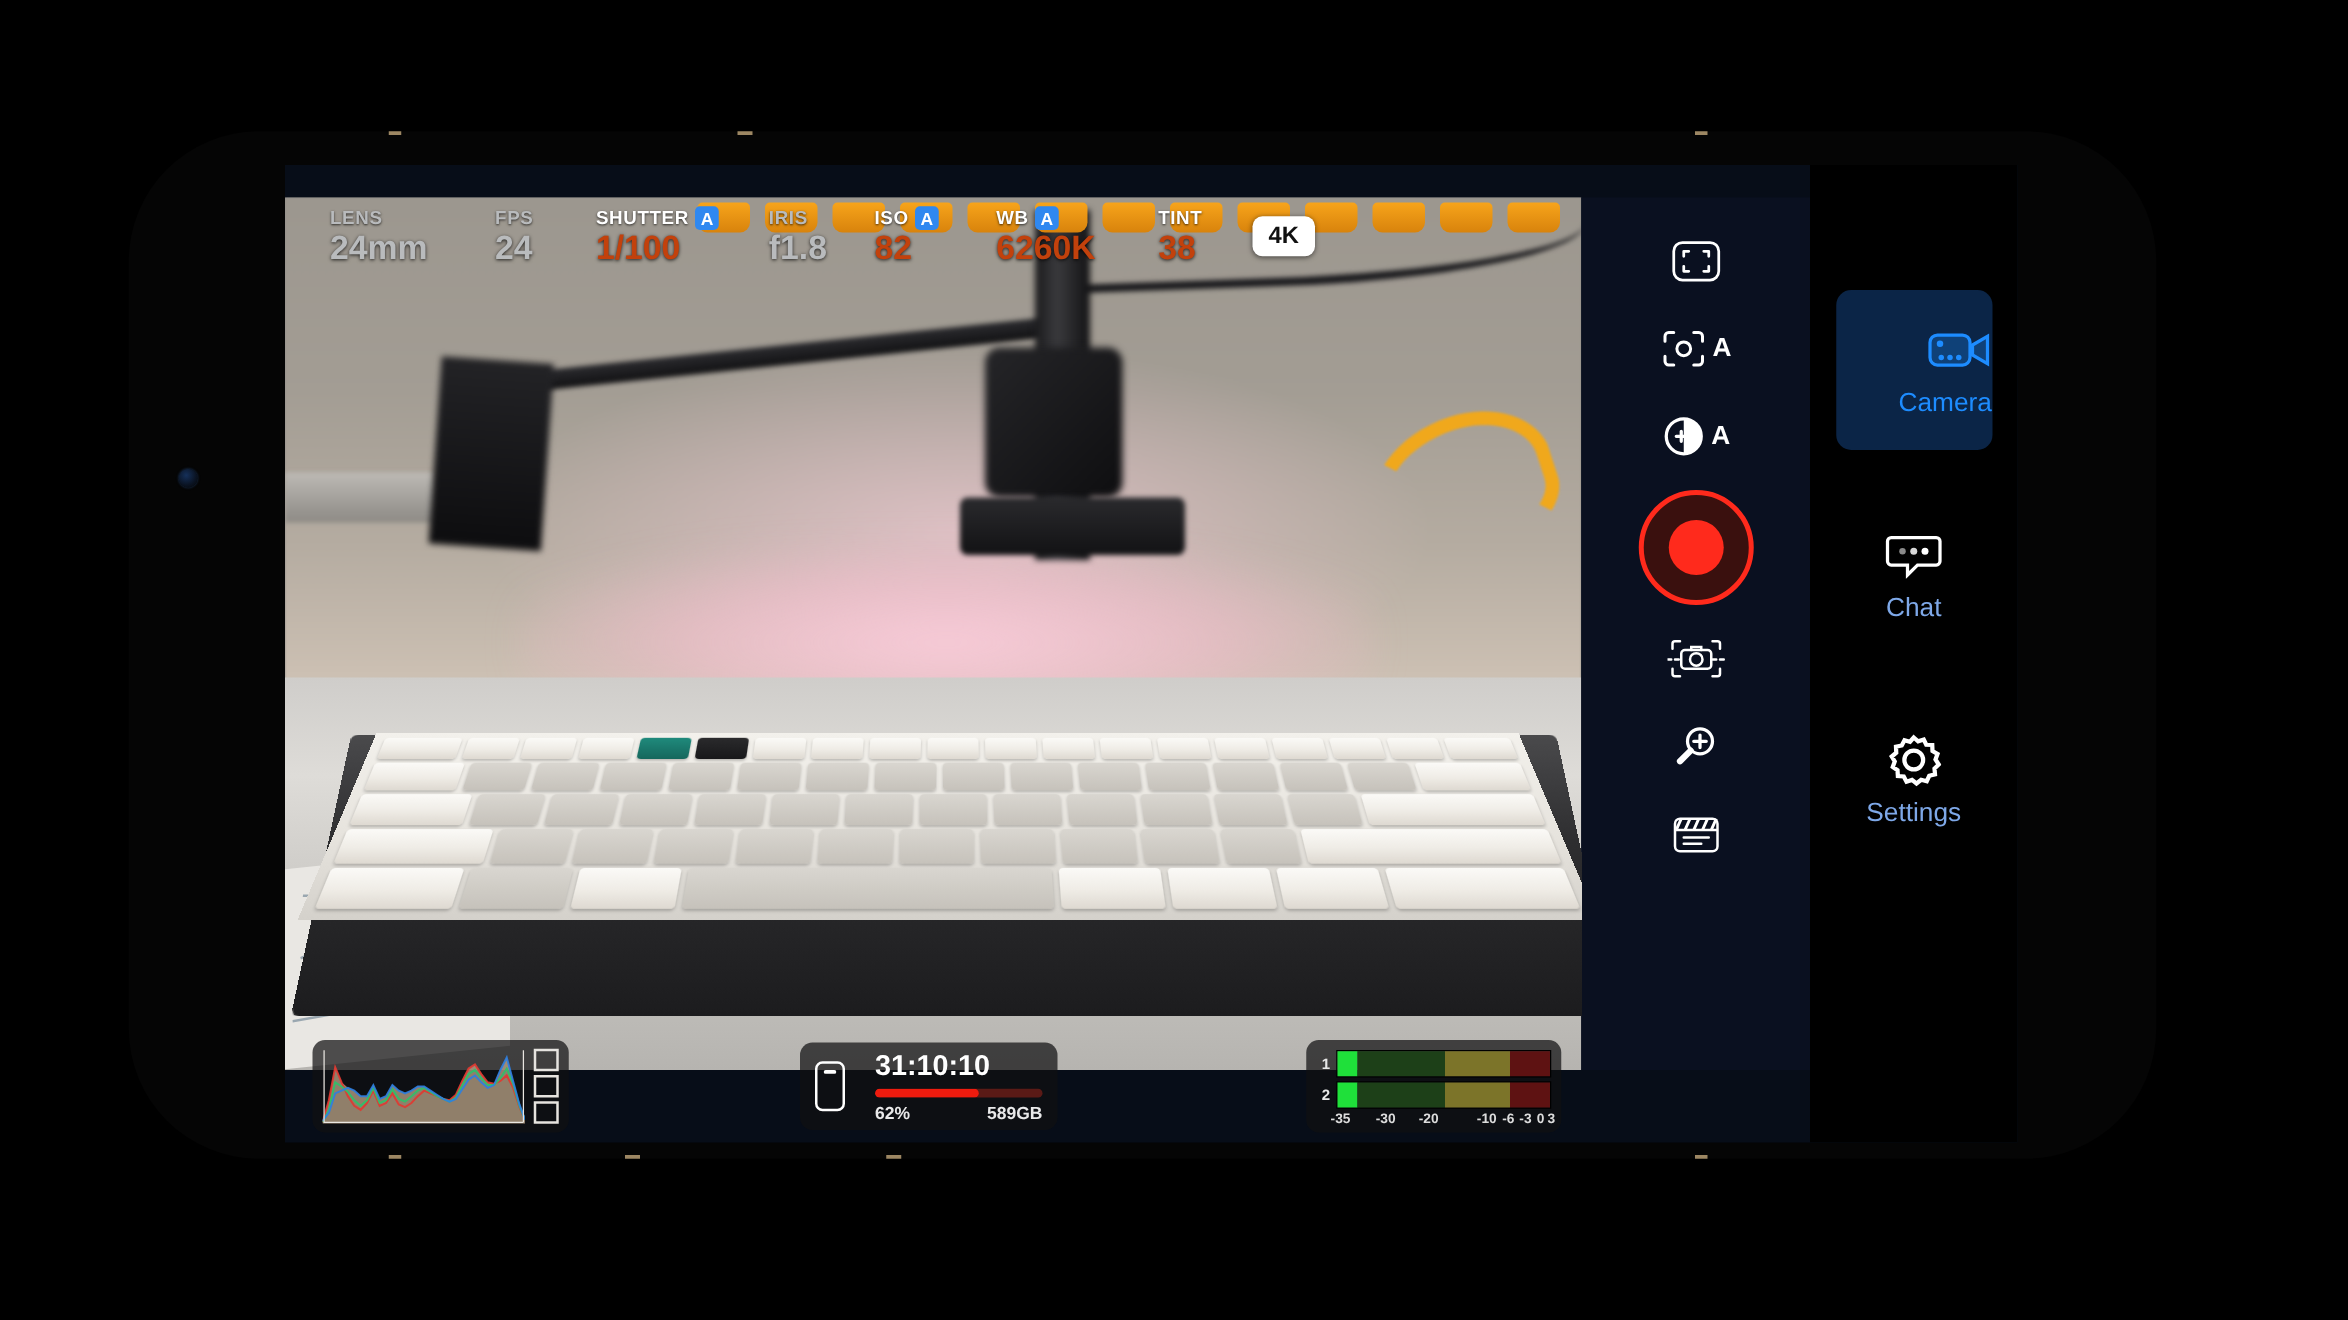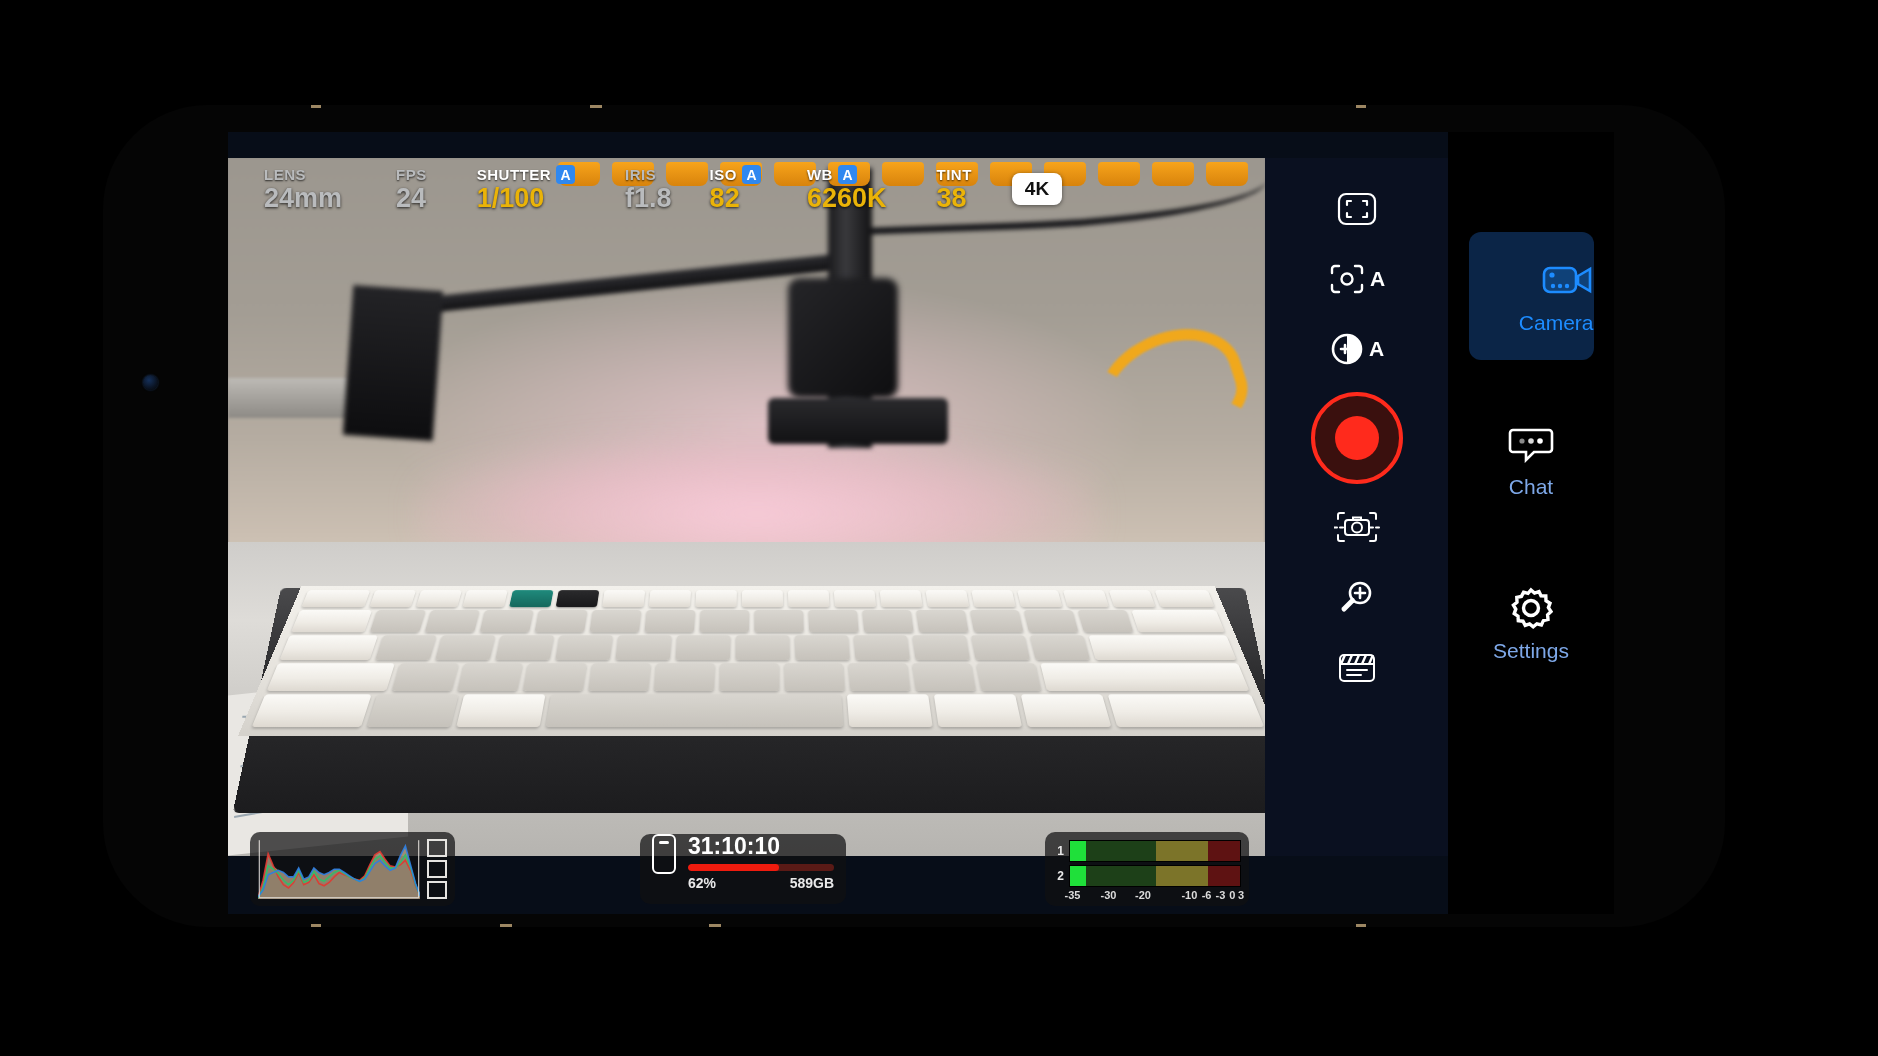--- a/index.html
+++ b/index.html
@@ -222,21 +222,21 @@
     color: #b9bbbd;
     text-shadow: 0 1px 2px rgba(0,0,0,0.75);
   }
   .hud-label.active { color: #ffffff; }
   .hud-value {
     font-size: 27px; font-weight: bold;
     color: #b9bbbd;
     text-shadow: 0 1px 3px rgba(0,0,0,0.8);
     line-height: 1.05;
   }
-  .hud-value.active { color: #eab308; }
+  .hud-value.active { color: #c2410c; }
   .auto-badge {
     display: inline-flex; align-items: center; justify-content: center;
     width: 19px; height: 19px;
     border-radius: 4px;
     background: #2f88f0;
     color: #fff;
     font-size: 14px; font-weight: bold;
     line-height: 1;
   }
   .timecode {
@@ -249,21 +249,21 @@
   .res-badge {
     background: #fff; color: #111;
     font-size: 19px; font-weight: bold;
     border-radius: 8px;
     padding: 5px 13px;
     box-shadow: 0 1px 4px rgba(0,0,0,0.5);
   }
   .sp-lens  { margin-left: 22px; }
   .sp-fps   { margin-left: 48px; }
   .sp-shut  { margin-left: 44px; }
-  .sp-iris  { margin-left: 44px; }
+  .sp-iris  { margin-left: 34px; }
   .sp-tc    { margin-left: 30px; }
   .sp-iso   { margin-left: 32px; }
   .sp-wb    { margin-left: 40px; }
   .sp-tint  { margin-left: 44px; }
   .sp-res   { margin-left: 34px; }
 
   
   .hud-bottom {
     position: absolute;
     left: 0; bottom: 8px;
@@ -277,21 +277,21 @@
   }
 
   
   .histogram { left: 22px; bottom: 0px; width: 205px; height: 74px; padding: 7px 8px; display: flex; gap: 7px; }
   .hist-plot { position: relative; flex: 1; height: 100%; }
   .hist-svg { position: absolute; inset: 0; width: 100%; height: 100%; }
   .hist-meter { width: 20px; height: 100%; display: flex; flex-direction: column; justify-content: space-between; }
   .hist-meter-seg { border: 2px solid #e6e4e0; height: 30%; }
 
   
-  .storage { left: 412px; bottom: 2px; width: 206px; height: 70px; display: flex; align-items: flex-start; padding: 0 12px; gap: 12px; margin-top: 16px; }
+  .storage { left: 412px; bottom: 2px; width: 206px; height: 70px; display: flex; align-items: center; padding: 0 12px; gap: 24px; margin-top: 16px; }
   .phone-icon { width: 24px; height: 40px; border: 2.5px solid #fff; border-radius: 6px; position: relative; flex: none; }
   .phone-icon::before { content:''; position:absolute; left:5px; top:5px; width:10px; height:3px; border-radius:2px; background:#fff; }
   .storage-right { flex: 1; }
   .storage-time { font-size: 23px; font-weight: bold; color: #fff; line-height: 1.1; }
   .storage-bar { height: 7px; border-radius: 4px; background: #5a1a16; margin: 5px 0 4px; overflow: hidden; }
   .storage-fill { height: 100%; background: #ee1b0e; border-radius: 4px; }
   .storage-foot { display: flex; justify-content: space-between; font-size: 14px; font-weight: bold; color: #e9e9ea; }
 
   
   .audio { right: 16px; bottom: 0px; width: 204px; height: 74px; padding: 8px 8px 4px; }

